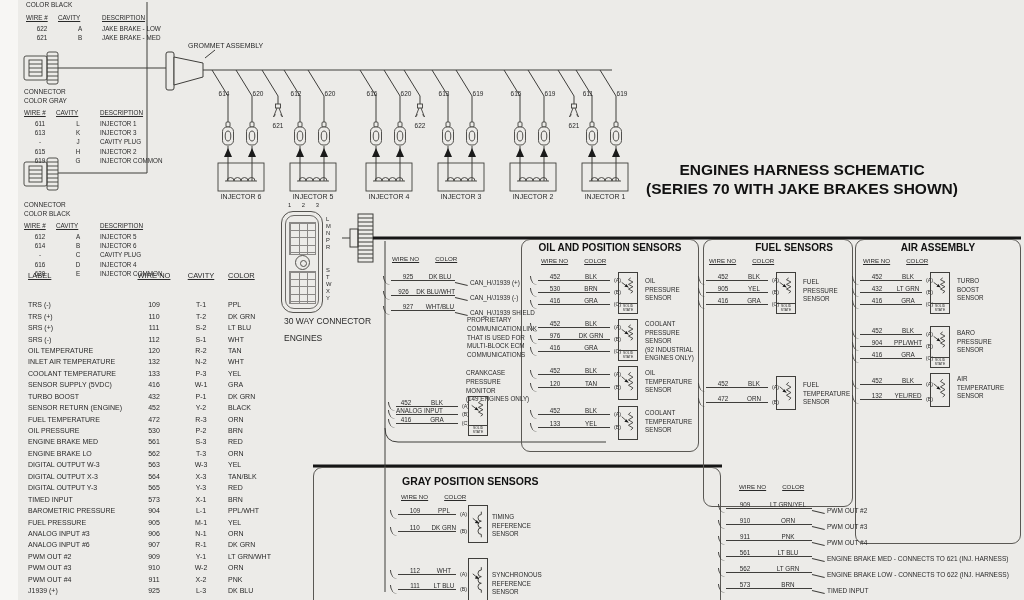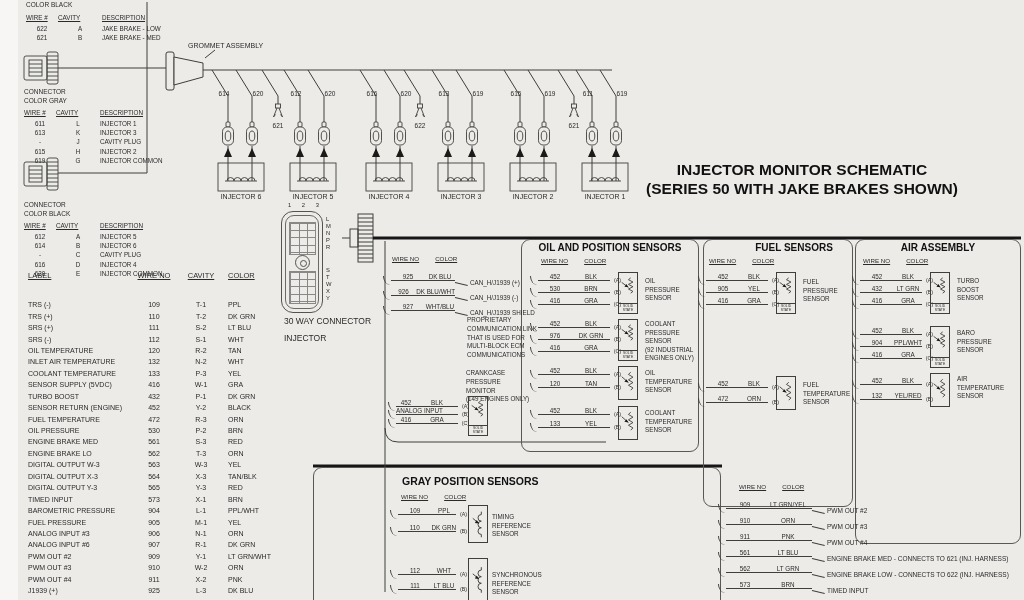--- a/index.html
+++ b/index.html
@@ -484,22 +484,22 @@
       <span class="ll">J1939 (-)</span>
       <span class="lw">926</span>
       <span class="lc">M-3</span>
       <span class="lo">DK BLU/WHT</span>
     </div>
 
 </div>
 
 <div class="gromlabel">GROMMET ASSEMBLY</div>
 <div class="maintitle">
-  <div>INJECTOR MONITOR SCHEMATIC</div>
-  <div>(SERIES 50 WITH JAKE BRAKES SHOWN)</div>
+  <div>ENGINES HARNESS SCHEMATIC</div>
+  <div>(SERIES 70 WITH JAKE BRAKES SHOWN)</div>
 </div>
 
 <div class="injgrp" style="left:218px;">
   <span class="wl w1">614</span>
   <span class="wl w2">620</span>
   <span class="iname">INJECTOR 6</span>
 </div>
 <div class="injgrp" style="left:290px;">
   <span class="wl w1">612</span>
   <span class="wl w2">620</span>
@@ -546,21 +546,21 @@
 </div>
 <div class="c30pins" style="left:326px;top:267px;">
   <div>S</div>
       <div>T</div>
       <div>W</div>
       <div>X</div>
       <div>Y</div>
 </div>
 <div class="c30label">
   <div>30 WAY CONNECTOR</div>
-  <div>INJECTOR</div>
+  <div>ENGINES</div>
 </div>
 
 <div class="thead" style="left:392px;top:255px;">
   <span>WIRE NO</span>
   <span>COLOR</span>
 </div>
 <div class="wgroup rows-15 haslbl" style="left:391px;top:266px;width:64px;">
 
     <div class="wrow hook">
       <span class="wno">925</span>

